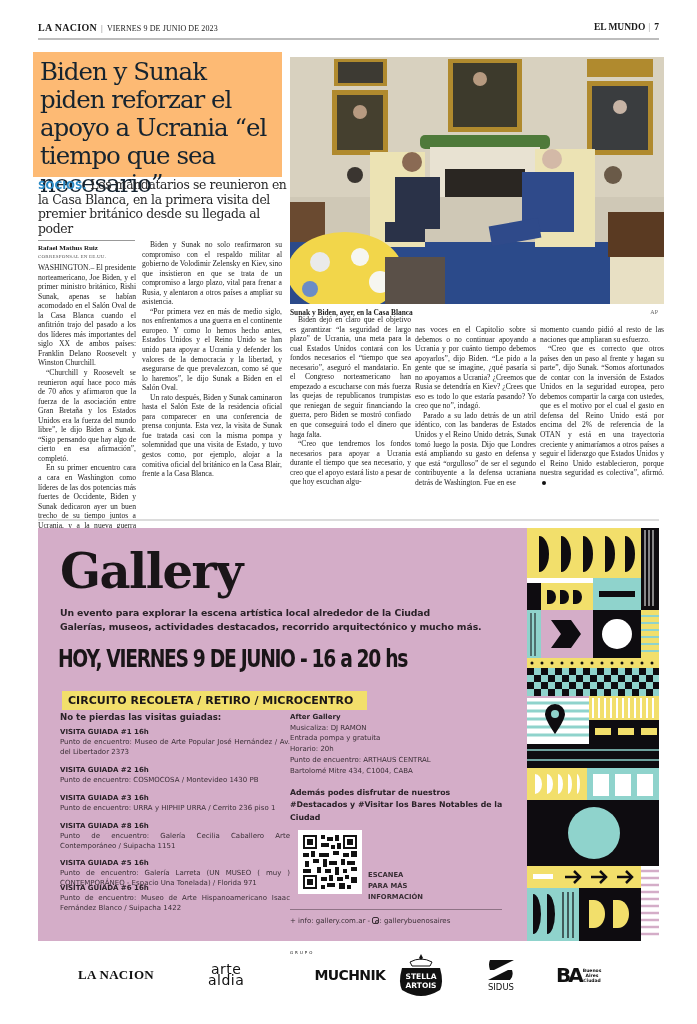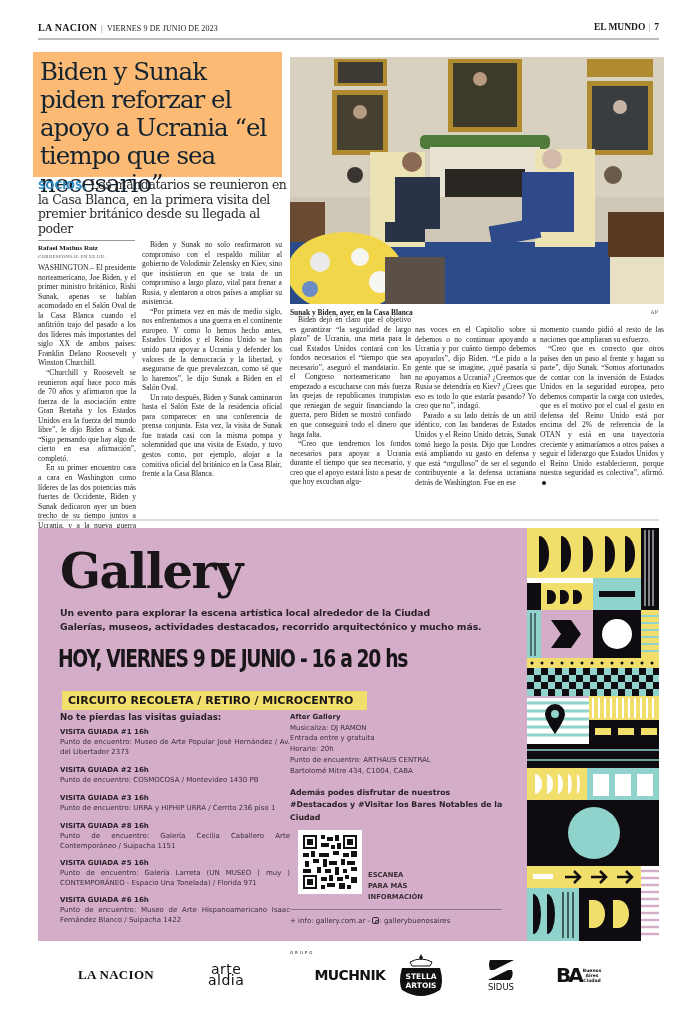--- a/index.html
+++ b/index.html
@@ -184,29 +184,29 @@
     <div>Punto de encuentro: URRA y HIPHIP URRA / Cerrito 236 piso 1</div>
   </div>
   <div class="visit" style="top:294px">
     <div class="vt">VISITA GUIADA #8 16h</div>
     <div>Punto de encuentro: Galería Cecilia Caballero Arte Contemporáneo / Suipacha 1151</div>
   </div>
   <div class="visit" style="top:331px">
     <div class="vt">VISITA GUIADA #5 16h</div>
     <div>Punto de encuentro: Galería Larreta  (UN MUSEO ( muy ) CONTEMPORÁNEO - Espacio Una Tonelada) / Florida 971</div>
   </div>
-  <div class="visit" style="top:368px">
+  <div class="visit" style="top:356px">
     <div class="vt">VISITA GUIADA #6 16h</div>
     <div>Punto de encuentro: Museo de Arte Hispanoamericano Isaac Fernández Blanco / Suipacha 1422</div>
   </div>
 
   <div class="after">
     <div class="ah">After Gallery</div>
     <div>Musicaliza: DJ RAMON</div>
-    <div>Entrada entre y gratuita</div>
+    <div>Entrada pompa y gratuita</div>
     <div>Horario: 20h</div>
     <div>Punto de encuentro: ARTHAUS CENTRAL</div>
     <div>Bartolomé Mitre 434, C1004, CABA</div>
   </div>
   <div class="extra">
     <div>Además podes disfrutar de nuestros</div>
     <div>#Destacados y #Visitar los Bares Notables de la Ciudad</div>
   </div>
 
   <div class="qr">

